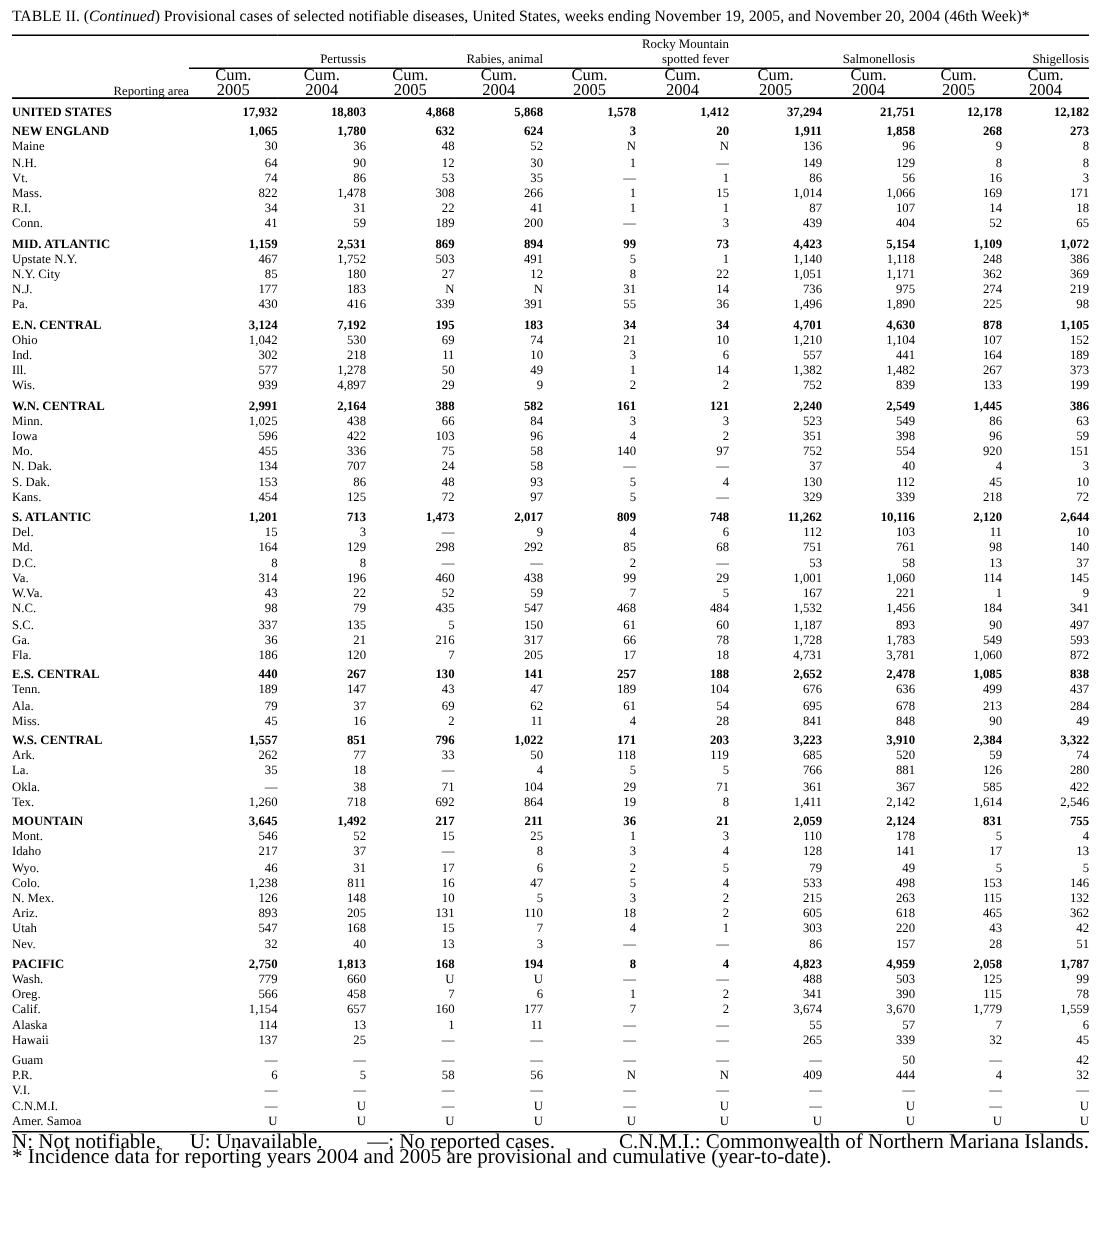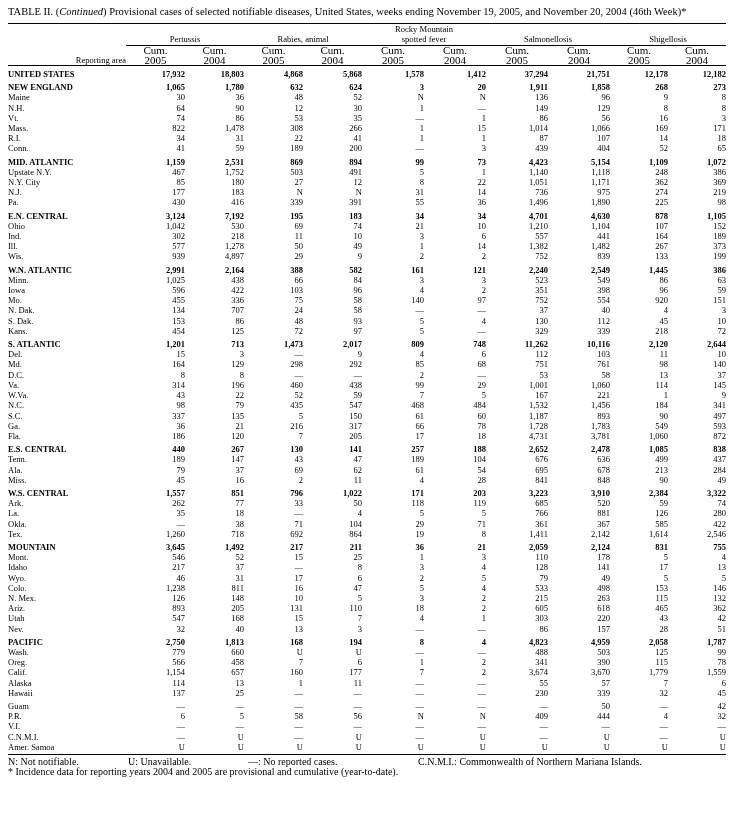--- a/index.html
+++ b/index.html
@@ -33,21 +33,21 @@
     font-size: 8.5px;
     line-height: 10.2px;
   }
   table.main td, table.main th {
     padding: 0;
     vertical-align: bottom;
     font-weight: normal;
   }
   .hdr-rule-top td { border-top: 1.2px solid #000; }
   .grp-head {
-    text-align: center;
+    text-align: right;
     font-weight: bold;
     font-size: 8.6px;
     padding-bottom: 1px;
   }
   .grp-head .ul {
     display: block;
     border-bottom: 0.8px solid #000;
     padding-bottom: 1px;
   }
   .grp-head.two-line { line-height: 9.6px; }
@@ -74,21 +74,21 @@
   td.num {
     text-align: right;
     white-space: nowrap;
     padding-left: 6px;
   }
   tr.section-first td { padding-top: 3px; }
   tr.bold td { font-weight: bold; }
 
   .footnotes {
     margin-top: 2px;
-    font-size: 10px;
+    font-size: 14px;
     line-height: 10px;
     width: 718px;
   }
   .fn-sep {
     border-top: 0.8px solid #000;
     margin-top: 1px;
     padding-top: 2px;
   }
   .fn-cols { display: flex; }
   .fn-cols span { white-space: nowrap; }
@@ -386,21 +386,21 @@
           <td class="num">29</td>
           <td class="num">9</td>
           <td class="num">2</td>
           <td class="num">2</td>
           <td class="num">752</td>
           <td class="num">839</td>
           <td class="num">133</td>
           <td class="num">199</td>
         </tr>
         <tr class=" bold section-first">
-          <td class="area">W.N. ATLANTIC</td>
+          <td class="area">W.N. CENTRAL</td>
           <td class="num">2,991</td>
           <td class="num">2,164</td>
           <td class="num">388</td>
           <td class="num">582</td>
           <td class="num">161</td>
           <td class="num">121</td>
           <td class="num">2,240</td>
           <td class="num">2,549</td>
           <td class="num">1,445</td>
           <td class="num">386</td>
@@ -913,21 +913,21 @@
           <td class="num">6</td>
         </tr>
         <tr>
           <td class="area">Hawaii</td>
           <td class="num">137</td>
           <td class="num">25</td>
           <td class="num">—</td>
           <td class="num">—</td>
           <td class="num">—</td>
           <td class="num">—</td>
-          <td class="num">230</td>
+          <td class="num">265</td>
           <td class="num">339</td>
           <td class="num">32</td>
           <td class="num">45</td>
         </tr>
         <tr class=" section-first">
           <td class="area">Guam</td>
           <td class="num">—</td>
           <td class="num">—</td>
           <td class="num">—</td>
           <td class="num">—</td>

